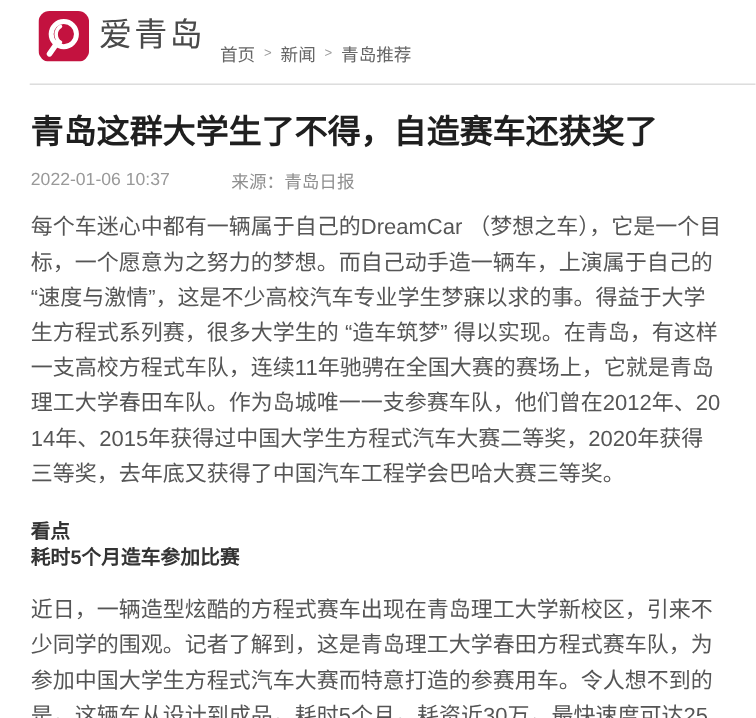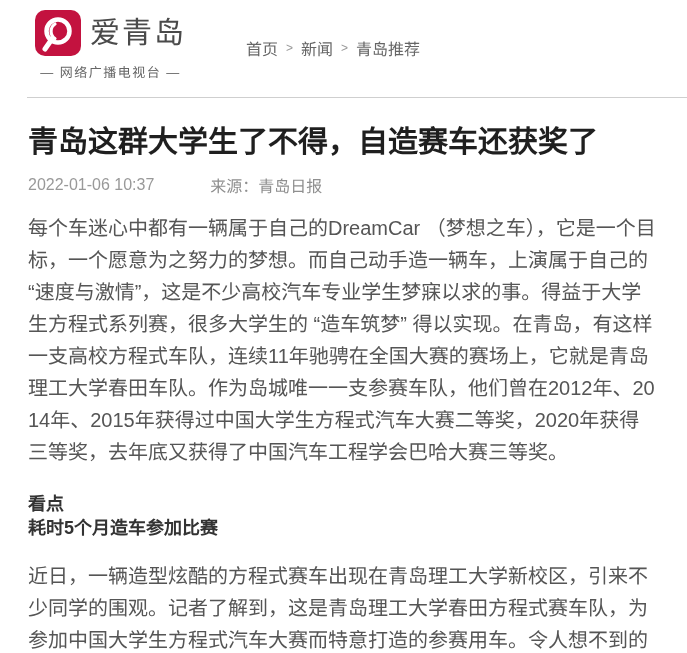--- a/index.html
+++ b/index.html
@@ -9,21 +9,20 @@
     font-family: "Liberation Sans", "DejaVu Sans", sans-serif;
     overflow: hidden;
   }
   .page { width: 687px; height: 653px; background: #fff; }
 
   
   .header {
     display: flex;
     align-items: flex-start;
     padding: 10px 0 0 35px;
-    gap: 46px;
   }
   .logo-block { display: flex; flex-direction: column; }
   .logo-row { display: flex; align-items: center; }
   .logo-icon { width: 46px; height: 46px; display: block; }
   .site-name {
     font-size: 30px;
     color: #4a4a4a;
     margin-left: 9px;
     letter-spacing: 2px;
     line-height: 1;
@@ -109,21 +108,20 @@
         <span>
           <svg class="logo-icon" viewBox="0 0 46 46" aria-hidden="true">
             <rect x="0" y="0" width="46" height="46" rx="10" fill="#c3123f"></rect>
             <circle cx="23" cy="21" r="11.5" fill="none" stroke="#ffffff" stroke-width="4.5"></circle>
             <path d="M 17 29 L 10 39" stroke="#ffffff" stroke-width="5" stroke-linecap="round"></path>
             <path d="M 20 14 C 14.5 17.5 15 25.5 20 28.5" stroke="#ffffff" stroke-width="3.2" fill="none" stroke-linecap="round"></path>
           </svg>
         </span>
         <span class="site-name">爱青岛</span>
       </div>
-      <div class="tagline">— 网络广播电视台 —</div>
     </div>
 
     <nav class="breadcrumb">
       <span class="crumb">首页</span>
       <span class="sep">&gt;</span>
       <span class="crumb">新闻</span>
       <span class="sep">&gt;</span>
       <span class="crumb">青岛推荐</span>
     </nav>
   </div>

